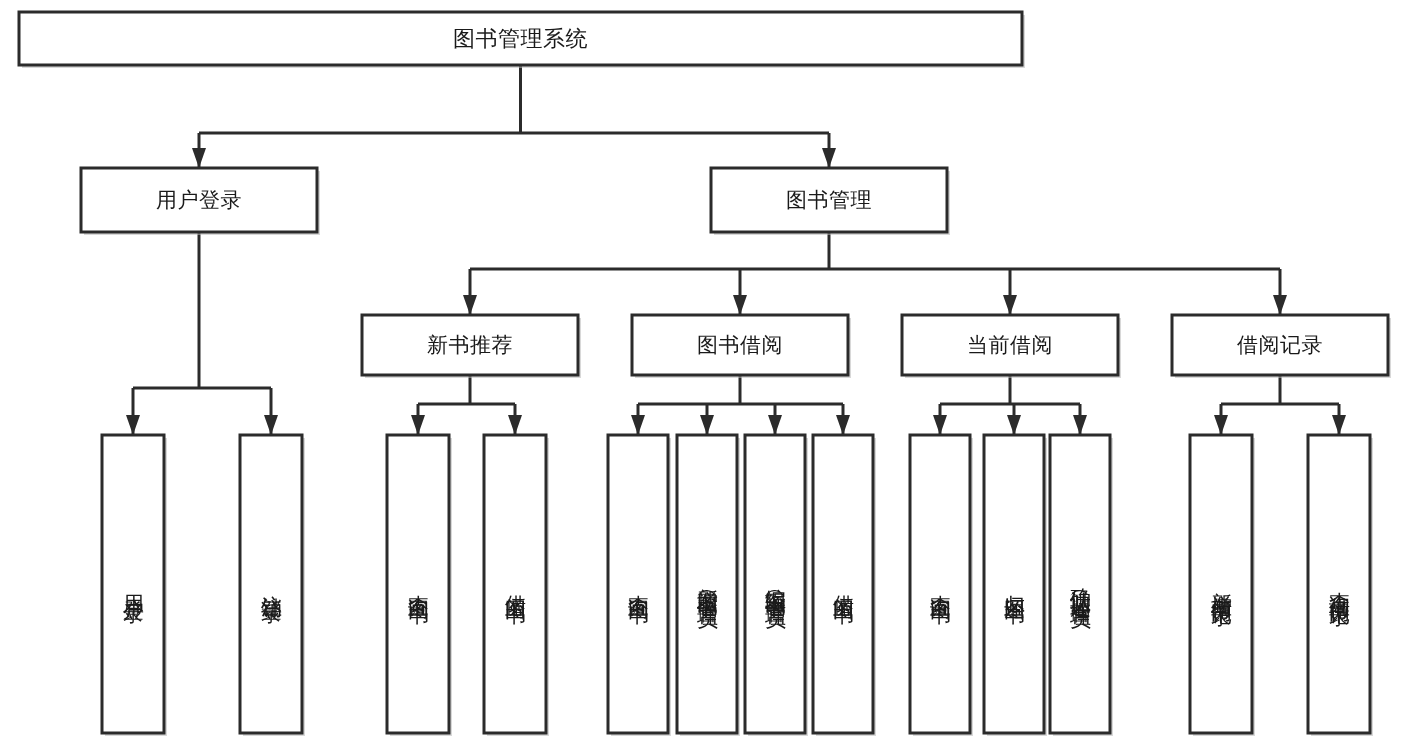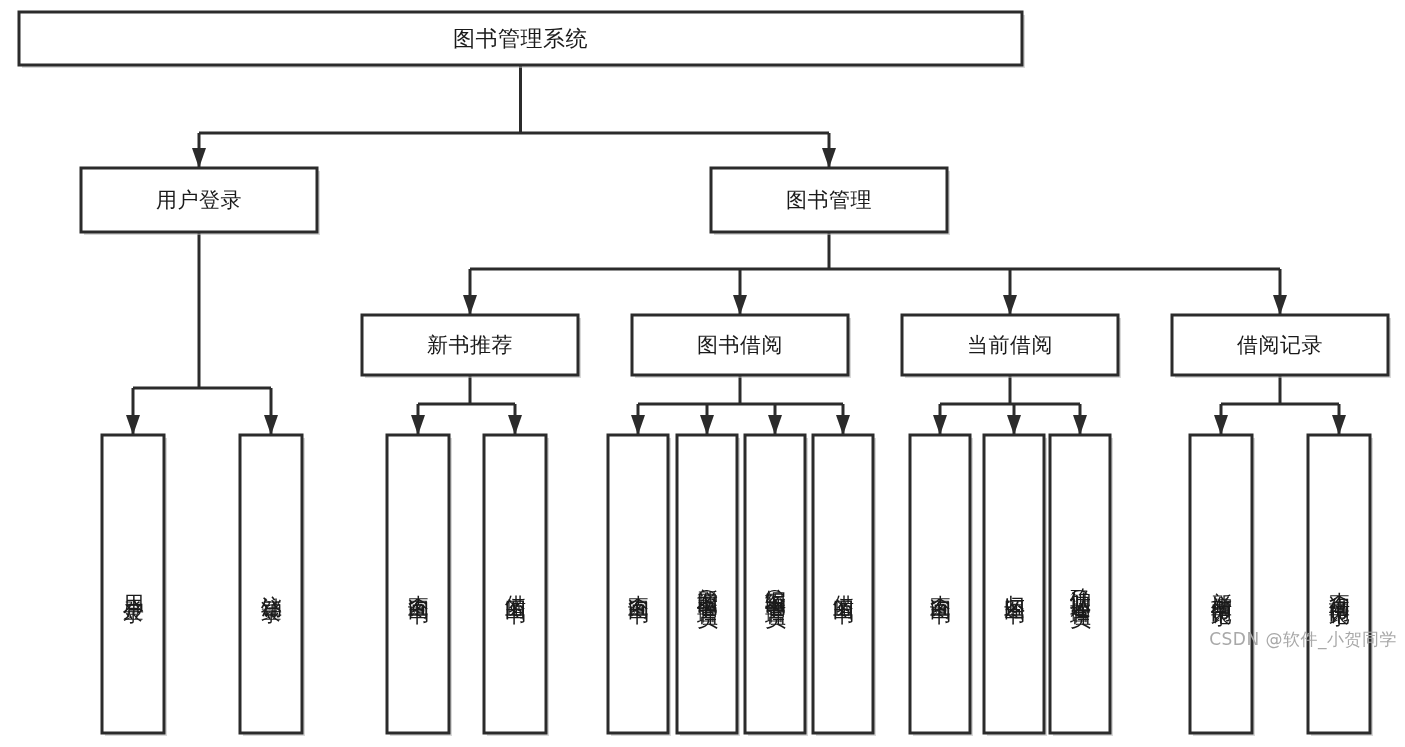--- a/index.html
+++ b/index.html
@@ -288,14 +288,13 @@
         <span class="vlabel">确认归还（管理员）</span>
       </div>
       <div class="vlabel-wrap" style="left: 1190px; top: 435px; width: 62px; height: 298px;">
         <span class="vlabel">新增借阅记录</span>
       </div>
       <div class="vlabel-wrap" style="left: 1308px; top: 435px; width: 62px; height: 298px;">
         <span class="vlabel">查询借阅记录</span>
       </div>
     </div>
 
-  <div id="watermark">CSDN @软件_小贺同学</div>
 </div>
 
 </body></html>

